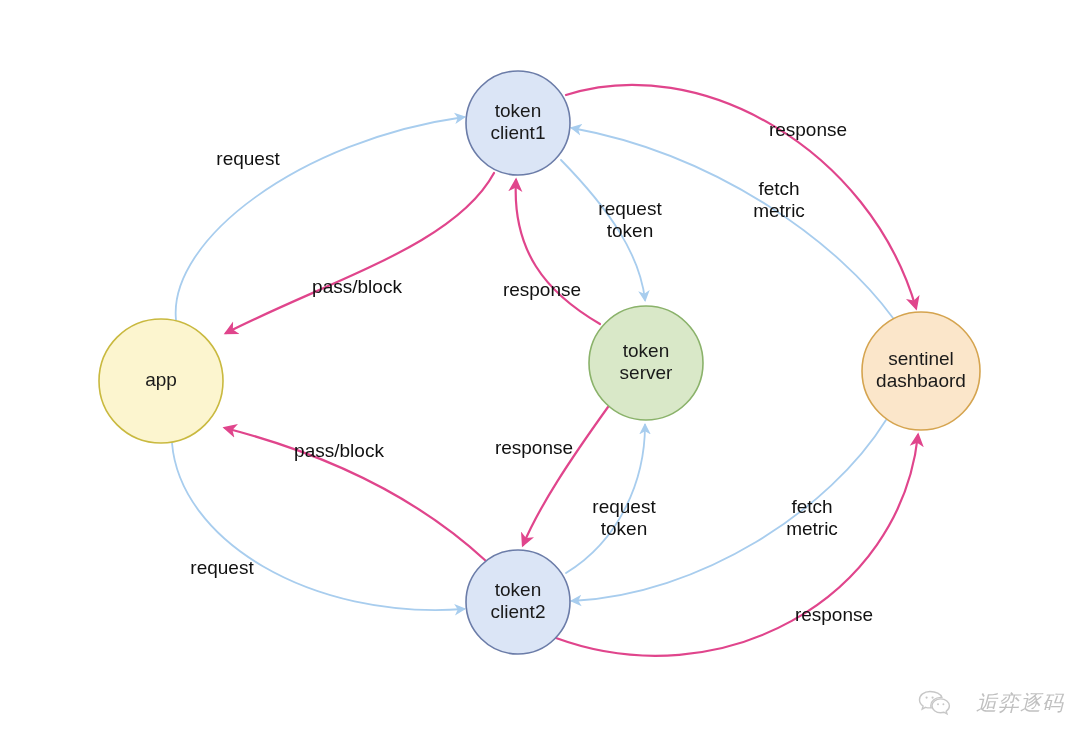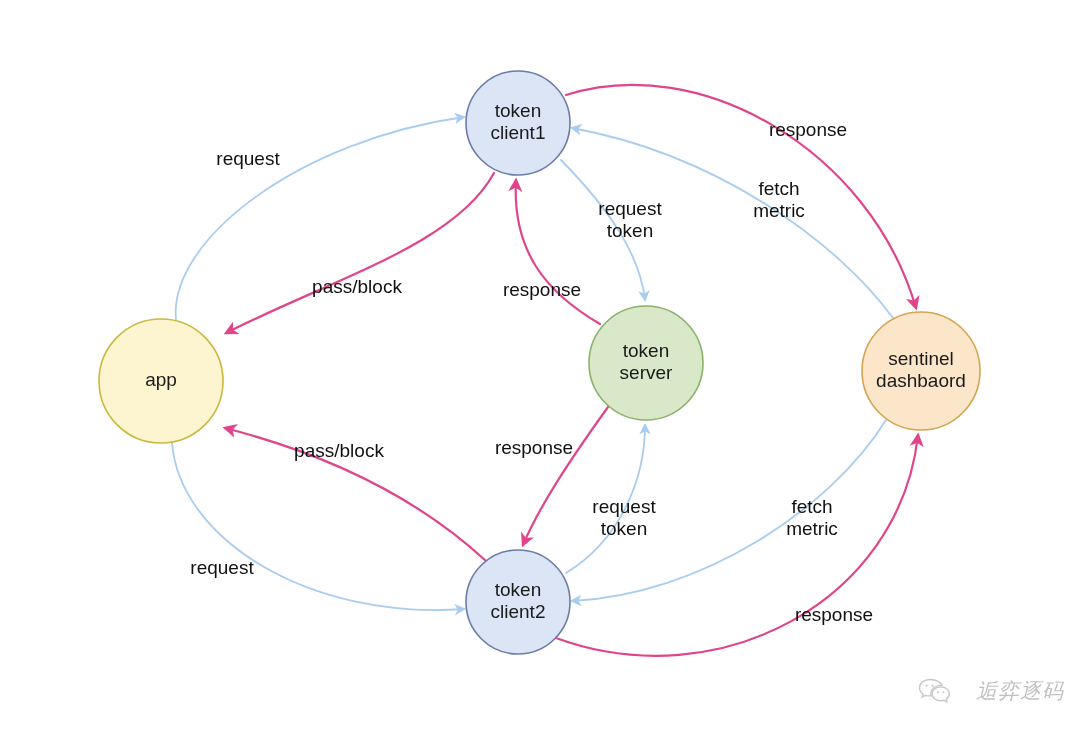--- a/index.html
+++ b/index.html
@@ -38,21 +38,21 @@
     text-anchor: middle;
     dominant-baseline: middle;
   }
   .edge-path {
     fill: none;
     stroke-linecap: round;
   }
   .watermark {
     position: absolute;
     right: 16px;
-    bottom: 30px;
+    bottom: 18px;
     display: flex;
     align-items: center;
     gap: 24px;
     opacity: 0.55;
   }
   .watermark-text {
     font-family: "DejaVu Sans", sans-serif;
     font-size: 21px;
     color: #8d8d8d;
     letter-spacing: 1px;

